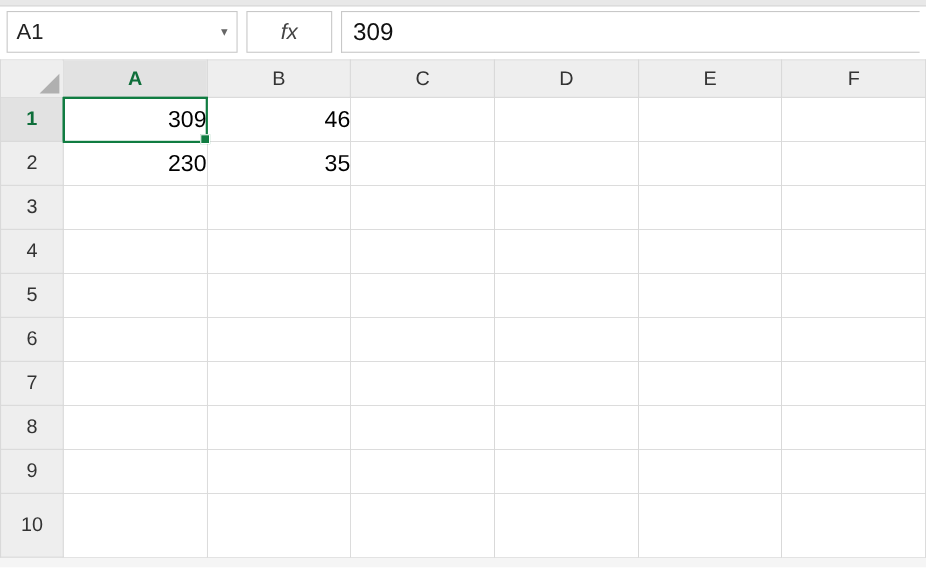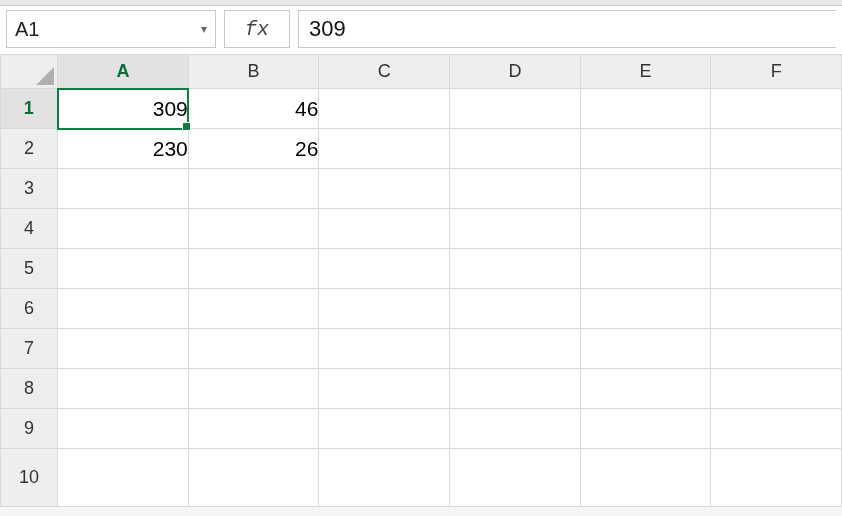--- a/index.html
+++ b/index.html
@@ -43,28 +43,28 @@
     justify-content: space-between;
     padding: 0 8px 0 8px;
     color: #222;
     font-size: 20px;
   }
   .name-box .caret {
     font-size: 12px;
     color: #666;
   }
   .fx-btn {
-    width: 66px;
+    width: 78px;
     height: 38px;
     border: 1px solid #c8c8c8;
     background: #ffffff;
     display: flex;
     align-items: center;
     justify-content: center;
-    font-family: Liberation Mono, monospace;
+    font-family: Liberation Sans, sans-serif;
     font-style: italic;
     font-size: 20px;
     color: #444;
   }
   .formula-input {
     flex: 1;
     height: 38px;
     border: 1px solid #c8c8c8;
     border-right: none;
     background: #ffffff;
@@ -204,21 +204,21 @@
           <td class="cell selected"><span>309</span></td>
           <td class="cell"><span>46</span></td>
           <td class="cell"></td>
           <td class="cell"></td>
           <td class="cell"></td>
           <td class="cell"></td>
         </tr>
         <tr>
           <th class="row-head"><span>2</span></th>
           <td class="cell"><span>230</span></td>
-          <td class="cell"><span>26</span></td>
+          <td class="cell"><span>35</span></td>
           <td class="cell"></td>
           <td class="cell"></td>
           <td class="cell"></td>
           <td class="cell"></td>
         </tr>
         <tr>
           <th class="row-head"><span>3</span></th>
           <td class="cell"></td>
           <td class="cell"></td>
           <td class="cell"></td>

